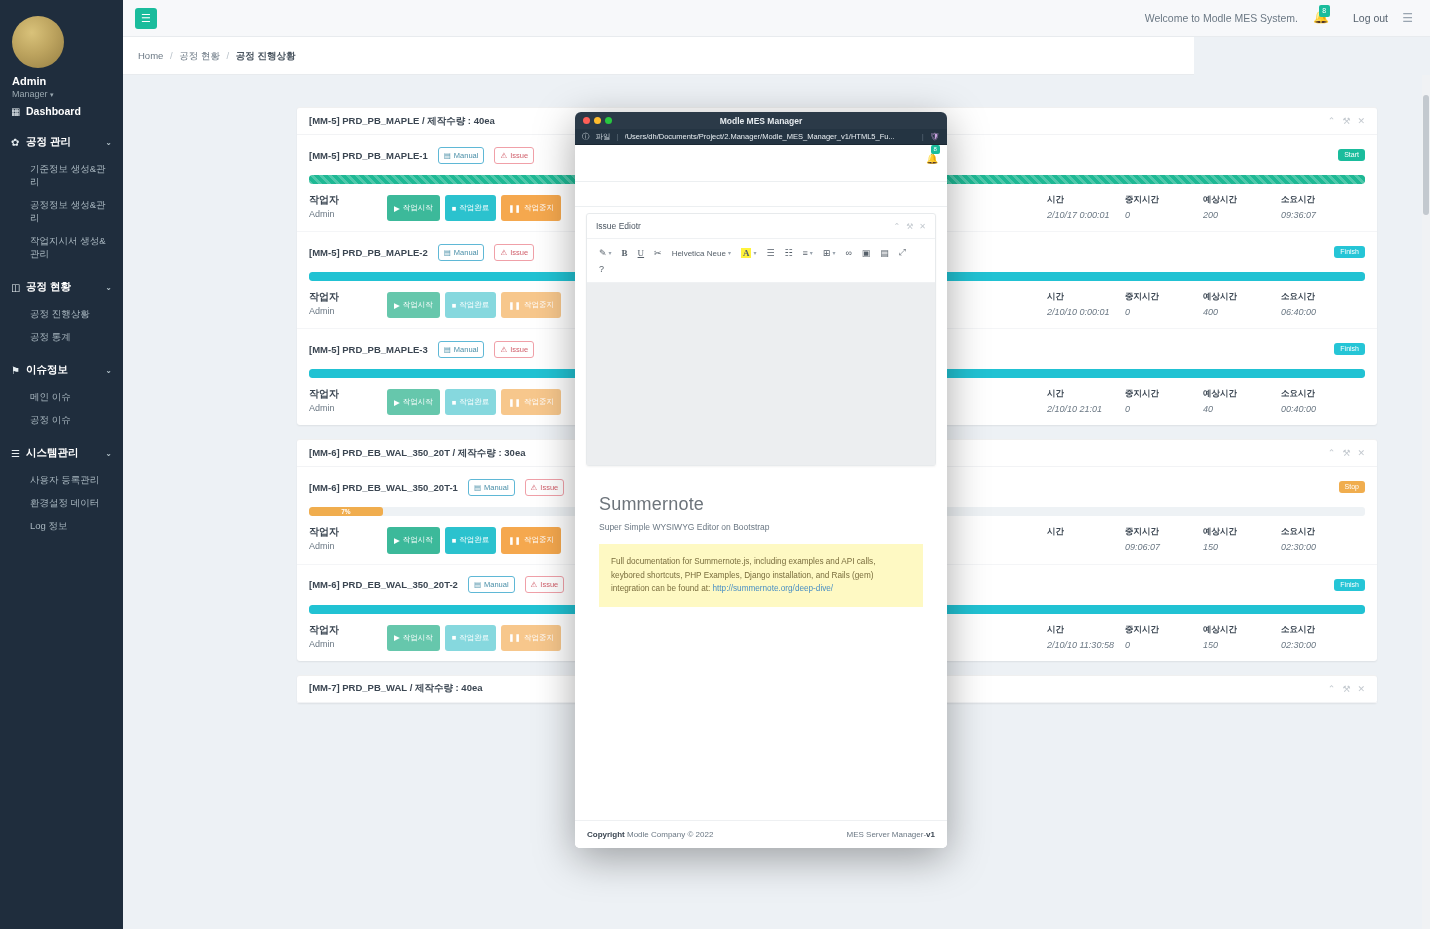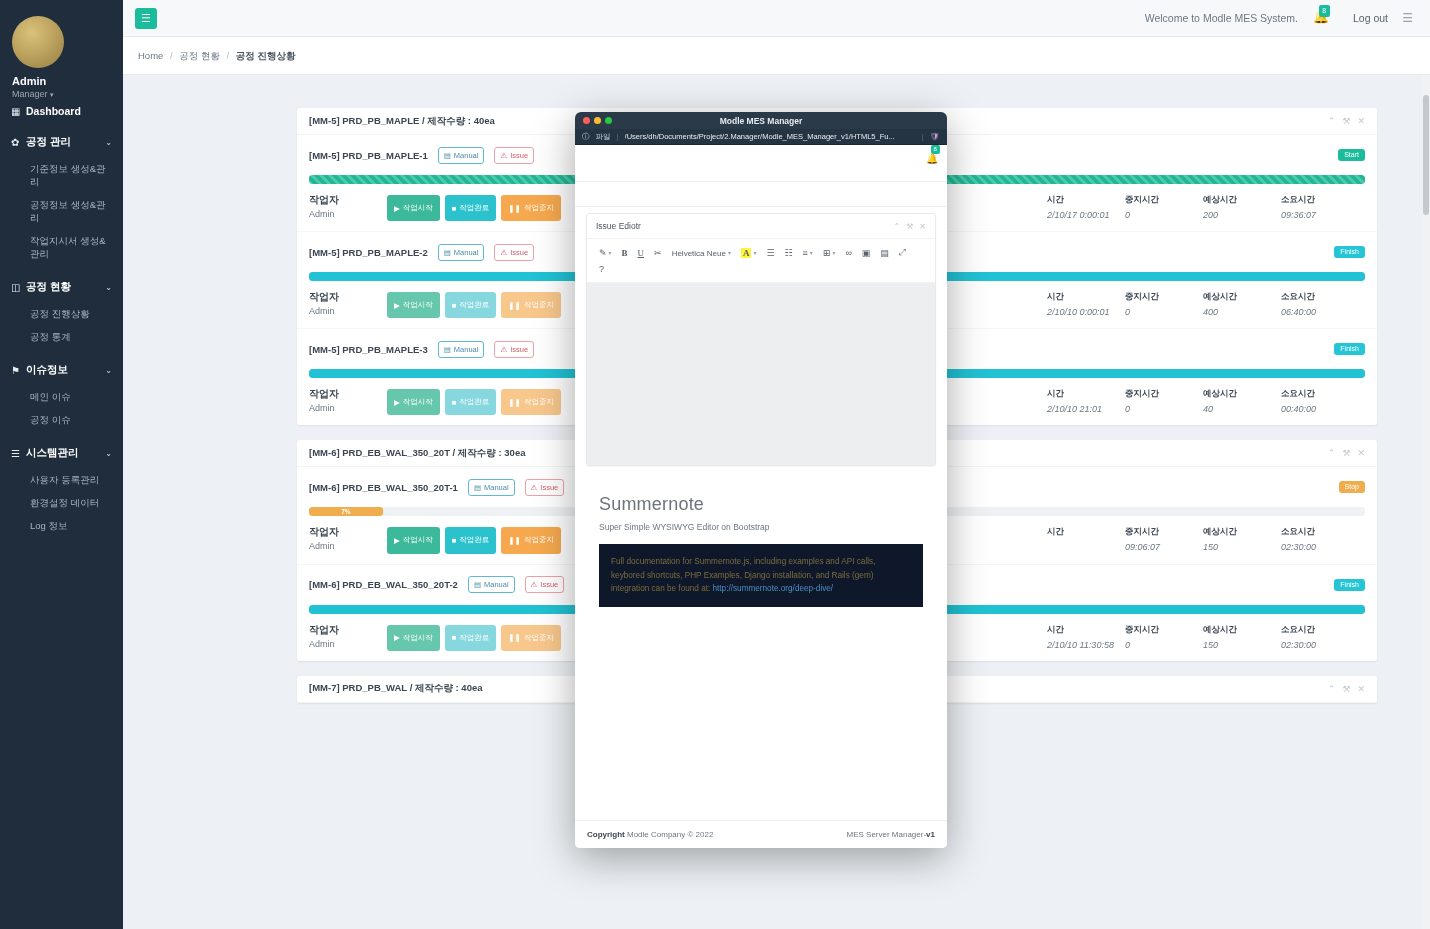--- a/index.html
+++ b/index.html
@@ -53,21 +53,21 @@
   .bell { font-size: 13px; color: #9aa5b1; }
   .bell-badge {
     position: absolute; left: 5px; top: -2px; background: #1abc9c; color: #fff;
     font-size: 7px; border-radius: 2px; padding: 2px 3px 3px 3px; min-width: 11px; text-align: center;
   }
   .logout { position: absolute; right: 42px; top: 12px; font-size: 10.5px; color: #56626e; cursor: pointer; }
   .listicon { position: absolute; right: 17px; top: 11px; font-size: 12px; color: #9aa5b1; cursor: pointer; }
 
   
   #crumbbar {
-    position: absolute; left: 123px; top: 37px; width: 1307px; height: 38px;
+    position: absolute; left: 123px; top: 37px; width: 1071px; height: 38px;
     background: #fff; border-bottom: 1px solid #e8ebee; z-index: 2;
   }
   #crumbbar .inner { padding: 13px 0 0 15px; font-size: 9.5px; color: #6b7884; }
   #crumbbar .sep { color: #b9c2ca; margin: 0 4px; }
   #crumbbar .cur { color: #4a5560; font-weight: bold; }
   #crumbbar a { color: #6b7884; text-decoration: none; cursor: pointer; }
 
   
   #content {
     position: absolute; left: 123px; top: 93px; width: 1300px; height: 854px;
@@ -210,21 +210,21 @@
   .tg b { font-weight: bold; font-family: "Liberation Serif", serif; }
   .tg u { text-decoration: underline; font-family: "Liberation Serif", serif; }
   .tg .fontname { font-size: 8px; color: #56606a; }
   .tg .hl { background: #fff33b; padding: 0 2px; font-weight: bold; font-family: "Liberation Serif", serif; }
   .ed-area { height: 182px; background: #eceef0; }
 
   .summernote-box { margin: 14px 11px 0 11px; background: #fff; padding: 14px 13px 18px 13px; }
   .sn-title { font-size: 18px; color: #6d747b; font-weight: normal; letter-spacing: .2px; }
   .sn-sub { font-size: 8.5px; color: #6b7884; margin-top: 7px; }
   .sn-note {
-    margin-top: 12px; background: #0f172a; padding: 11px 12px; font-size: 8.2px;
+    margin-top: 12px; background: #fef9c3; padding: 11px 12px; font-size: 8.2px;
     color: #7a6e3e; line-height: 1.65;
   }
   .sn-note a { color: #4a90c4; text-decoration: none; }
 
   .win-footer {
     position: absolute; left: 0; bottom: 0; width: 372px; height: 28px;
     background: #fff; border-top: 1px solid #eef0f2;
     display: flex; align-items: center; padding: 0 12px; font-size: 8px; color: #6b7884;
   }
   .win-footer .right { margin-left: auto; }

